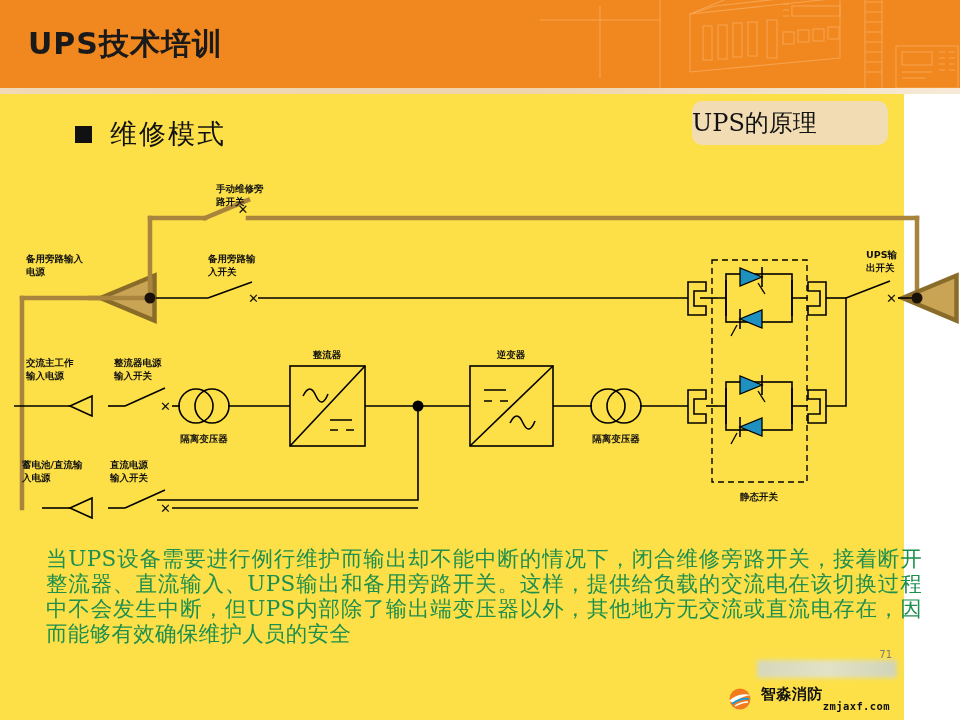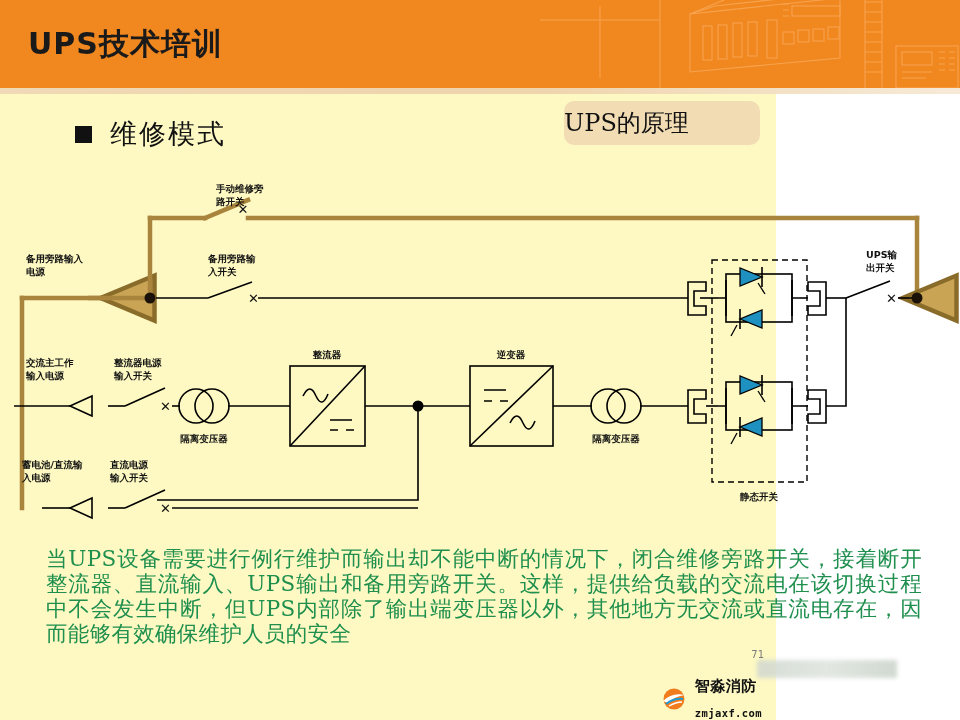--- a/index.html
+++ b/index.html
@@ -3,21 +3,21 @@
 <meta charset="utf-8">
 <title>UPS技术培训 — 维修模式</title>
 <style>
   html,body{margin:0;padding:0;}
   body{
     width:960px;height:720px;overflow:hidden;
     background:#ffffff;
     font-family:"DejaVu Sans","Liberation Sans",sans-serif;
     position:relative;
   }
-  .slide{position:absolute;inset:0;width:776px;height:720px;background:#fef9c3;}
+  .slide{position:absolute;inset:0;width:904px;height:720px;background:#fde047;}
 
   
   .header{
     position:absolute;left:0;top:0;width:960px;height:88px;
     background:#f0871f;overflow:hidden;
   }
   .header-art{position:absolute;right:0;top:0;width:420px;height:88px;opacity:.55;}
   .header-rule{
     position:absolute;left:0;top:88px;width:960px;height:6px;
     background:linear-gradient(to right,#f0d9b6 0%,#efd4ac 55%,#f6ead7 100%);
@@ -73,21 +73,21 @@
   .slide-no{
     position:absolute;right:12px;top:649px;
     font-family:"DejaVu Sans","Liberation Sans",sans-serif;
     font-size:10px;color:#7b7b7b;
   }
   .logo{
     position:absolute;right:14px;top:683px;height:32px;
     display:flex;align-items:center;gap:6px;
   }
   .logo-mark{width:30px;height:22px;display:block;}
-  .logo-words{display:flex;flex-direction:column;line-height:1;}
+  .logo-words{display:flex;flex-direction:row;line-height:1;}
   .logo-cn{
     font-family:"DejaVu Sans","Liberation Sans",sans-serif;
     font-size:15px;font-weight:bold;color:#111;letter-spacing:.5px;
   }
   .logo-en{
     font-family:"DejaVu Sans Mono","Liberation Mono",monospace;
     font-size:10.5px;font-weight:bold;color:#111;letter-spacing:.4px;margin-top:14px;
   }
 </style>
 </head>

